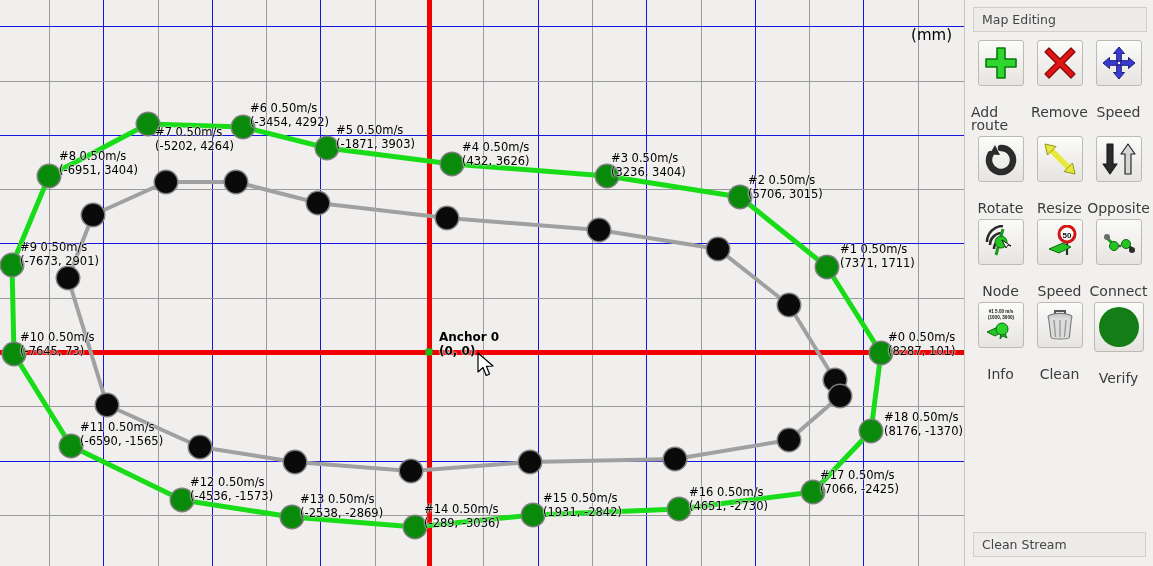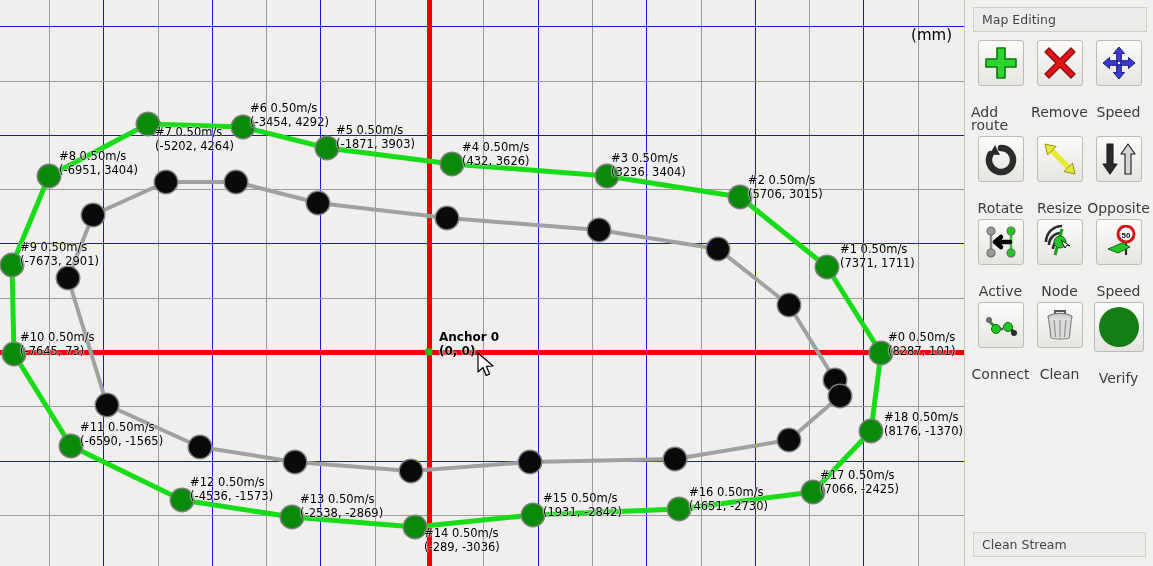--- a/index.html
+++ b/index.html
@@ -222,21 +222,21 @@
           <span class="l2">(-6590, -1565)</span>
         </div>
         <div class="lbl" style="left: 190px; top: 476px;">
           <span class="l1">#12  0.50m/s</span>
           <span class="l2">(-4536, -1573)</span>
         </div>
         <div class="lbl" style="left: 300px; top: 493px;">
           <span class="l1">#13  0.50m/s</span>
           <span class="l2">(-2538, -2869)</span>
         </div>
-        <div class="lbl" style="left: 424px; top: 503px; margin-top: 24px;">
+        <div class="lbl" style="left: 424px; top: 503px;">
           <span class="l1">#14  0.50m/s</span>
           <span class="l2">(-289, -3036)</span>
         </div>
         <div class="lbl" style="left: 543px; top: 492px;">
           <span class="l1">#15  0.50m/s</span>
           <span class="l2">(1931, -2842)</span>
         </div>
         <div class="lbl" style="left: 689px; top: 486px;">
           <span class="l1">#16  0.50m/s</span>
           <span class="l2">(4651, -2730)</span>
@@ -319,36 +319,20 @@
         <div class="tool">
           <div class="btn">
             <svg width="34" height="34" viewBox="0 0 34 34">
               <g stroke="#1a1a1a" stroke-width="1.1" stroke-linejoin="round">
                 <path d="M11 2h-6v20H1l7 10 7-10h-4z" fill="#2b2b2b"></path>
                 <path d="M23 32h6V12h4l-7-10-7 10h4z" fill="#d6d6d6"></path>
               </g>
             </svg>
           </div>
           <div class="cap">Opposite</div>
-        </div>
-        <div class="tool">
-          <div class="btn">
-            <svg width="34" height="34" viewBox="0 0 34 34">
-              <g stroke="#6a6a6a" stroke-width="1.1">
-                <line x1="7" y1="6" x2="7" y2="28" stroke="#8a8a8a" stroke-width="2.5"></line>
-                <line x1="27" y1="6" x2="27" y2="28" stroke="#25c425" stroke-width="2.5"></line>
-                <circle cx="7" cy="6" r="4" fill="#9a9a9a"></circle>
-                <circle cx="7" cy="28" r="4" fill="#9a9a9a"></circle>
-                <circle cx="27" cy="6" r="4" fill="#25c425"></circle>
-                <circle cx="27" cy="28" r="4" fill="#25c425"></circle>
-              </g>
-              <path d="M26 17H11m0 0l6-5m-6 5l6 5" fill="none" stroke="#000" stroke-width="4.5" stroke-linecap="round" stroke-linejoin="round"></path>
-            </svg>
-          </div>
-          <div class="cap">Active</div>
         </div>
         <div class="tool">
           <div class="btn">
             <svg width="34" height="34" viewBox="0 0 34 34">
               <g fill="none" stroke="#2b2b2b" stroke-width="2.6">
                 <path d="M6 20a12 12 0 0 1 12-12"></path>
                 <path d="M10 24a10 10 0 0 1 10-10"></path>
                 <path d="M3 17a16 16 0 0 1 16-16"></path>
               </g>
               <line x1="19" y1="4" x2="12" y2="30" stroke="#1b9e1b" stroke-width="3"></line>
@@ -378,20 +362,32 @@
               <circle cx="12" cy="21" r="4.5" fill="#25c425" stroke="#0a6a0a" stroke-width="1"></circle>
               <circle cx="24" cy="19" r="4.5" fill="#25c425" stroke="#0a6a0a" stroke-width="1"></circle>
               <circle cx="5" cy="12" r="3" fill="#6a6a6a"></circle>
               <circle cx="30" cy="25" r="3" fill="#2b2b2b"></circle>
             </svg>
           </div>
           <div class="cap">Connect</div>
         </div>
         <div class="tool">
           <div class="btn">
+            <svg width="40" height="40" viewBox="0 0 40 40">
+              <text x="20" y="8" font-family="Liberation Sans, sans-serif" font-size="4.6" font-weight="bold" text-anchor="middle" fill="#111">#1   5.00 m/s</text>
+              <text x="20" y="13.6" font-family="Liberation Sans, sans-serif" font-size="4.6" font-weight="bold" text-anchor="middle" fill="#111">(1000, 3000)</text>
+              <path d="M6 27l13-6 7 3-12 7z" fill="#25c425" stroke="#0a6a0a" stroke-width="1"></path>
+              <path d="M21 21l5 12-4-2-3 3z" fill="#25c425" stroke="#0a6a0a" stroke-width="1"></path>
+              <circle cx="21" cy="24" r="6" fill="#2ad42a" stroke="#0a6a0a" stroke-width="1"></circle>
+            </svg>
+          </div>
+          <div class="cap">Info</div>
+        </div>
+        <div class="tool">
+          <div class="btn">
             <svg width="34" height="34" viewBox="0 0 34 34">
               <path d="M12 3h10v3H12z" fill="none" stroke="#555" stroke-width="2"></path>
               <ellipse cx="17" cy="9" rx="12" ry="3.6" fill="#cfcfcf" stroke="#777" stroke-width="1.1"></ellipse>
               <path d="M5.5 9.5l2.5 20c.3 2 18 2 18.3 0L28.5 9.5" fill="#dcdcdc" stroke="#777" stroke-width="1.1"></path>
               <g stroke="#9a9a9a" stroke-width="1.4">
                 <line x1="11" y1="12" x2="12.5" y2="29"></line>
                 <line x1="17" y1="12" x2="17" y2="29"></line>
                 <line x1="23" y1="12" x2="21.5" y2="29"></line>
               </g>
             </svg>

